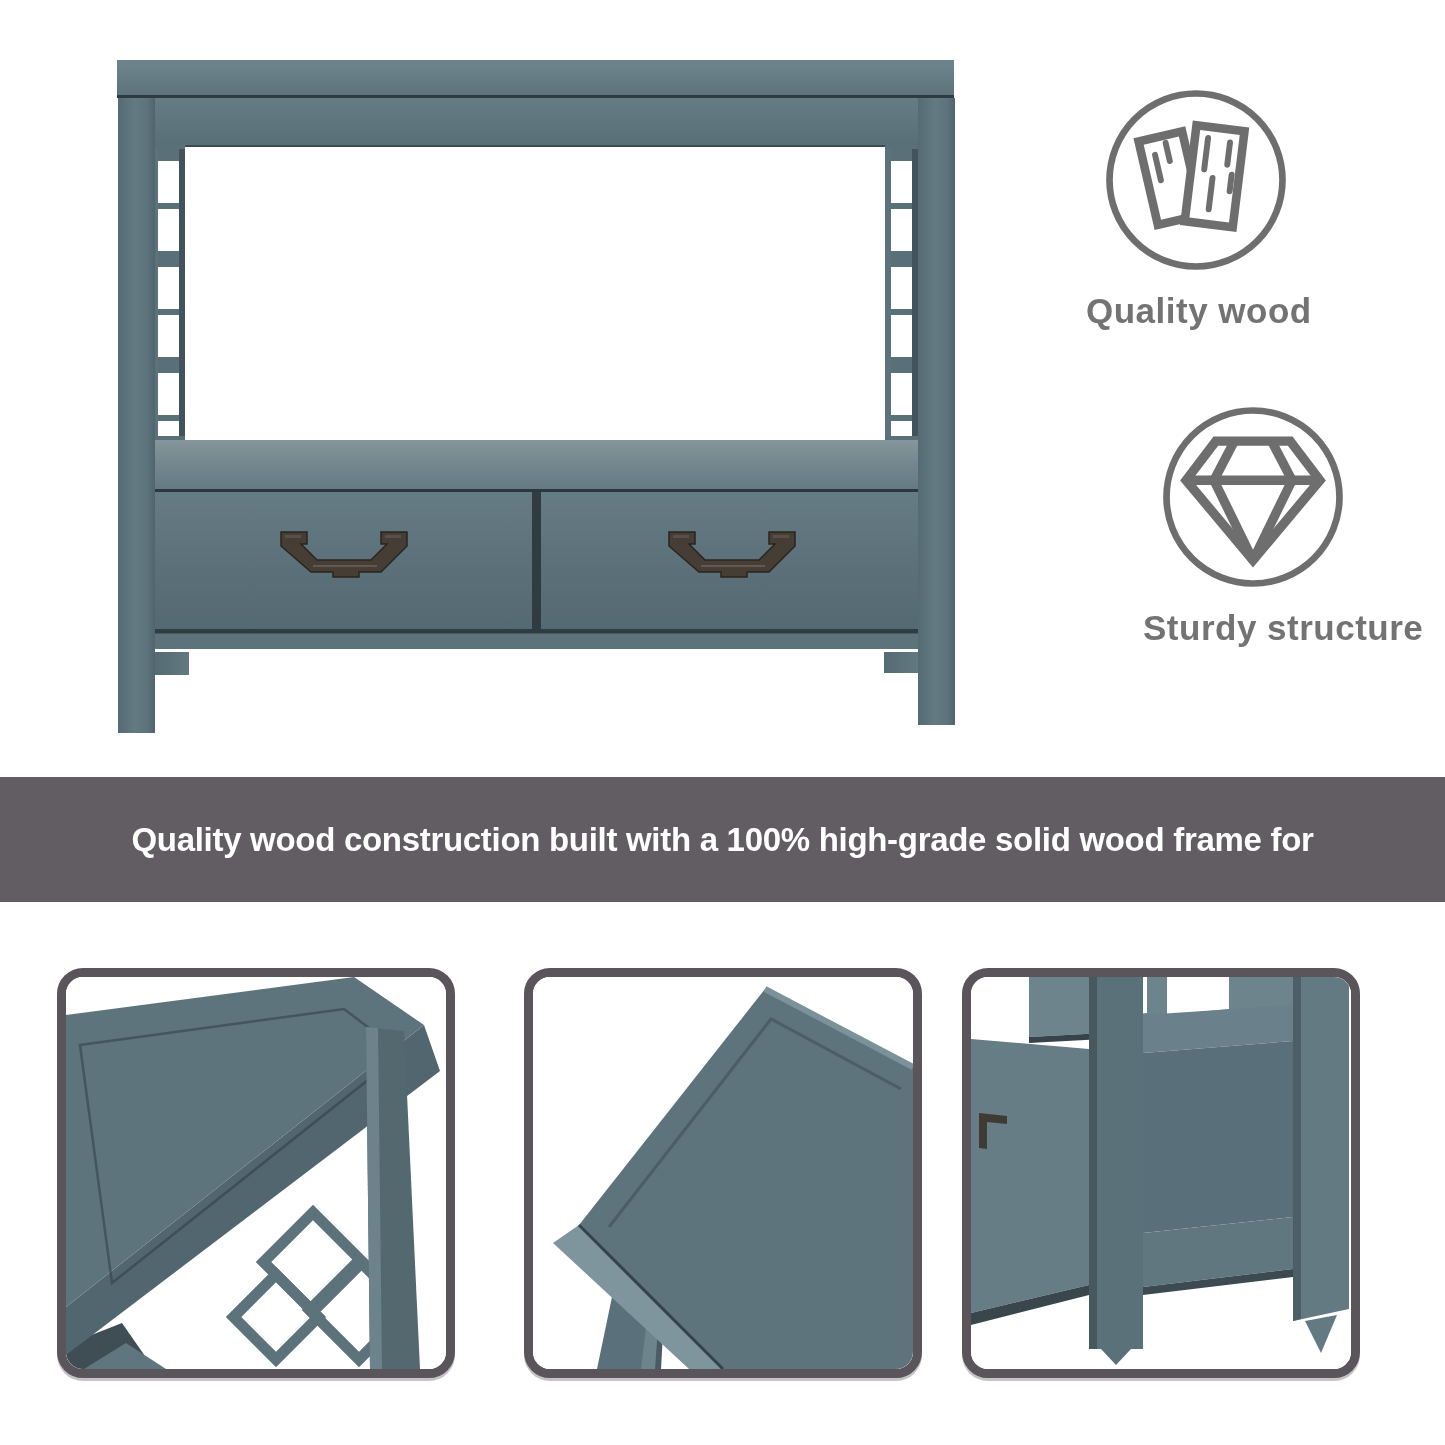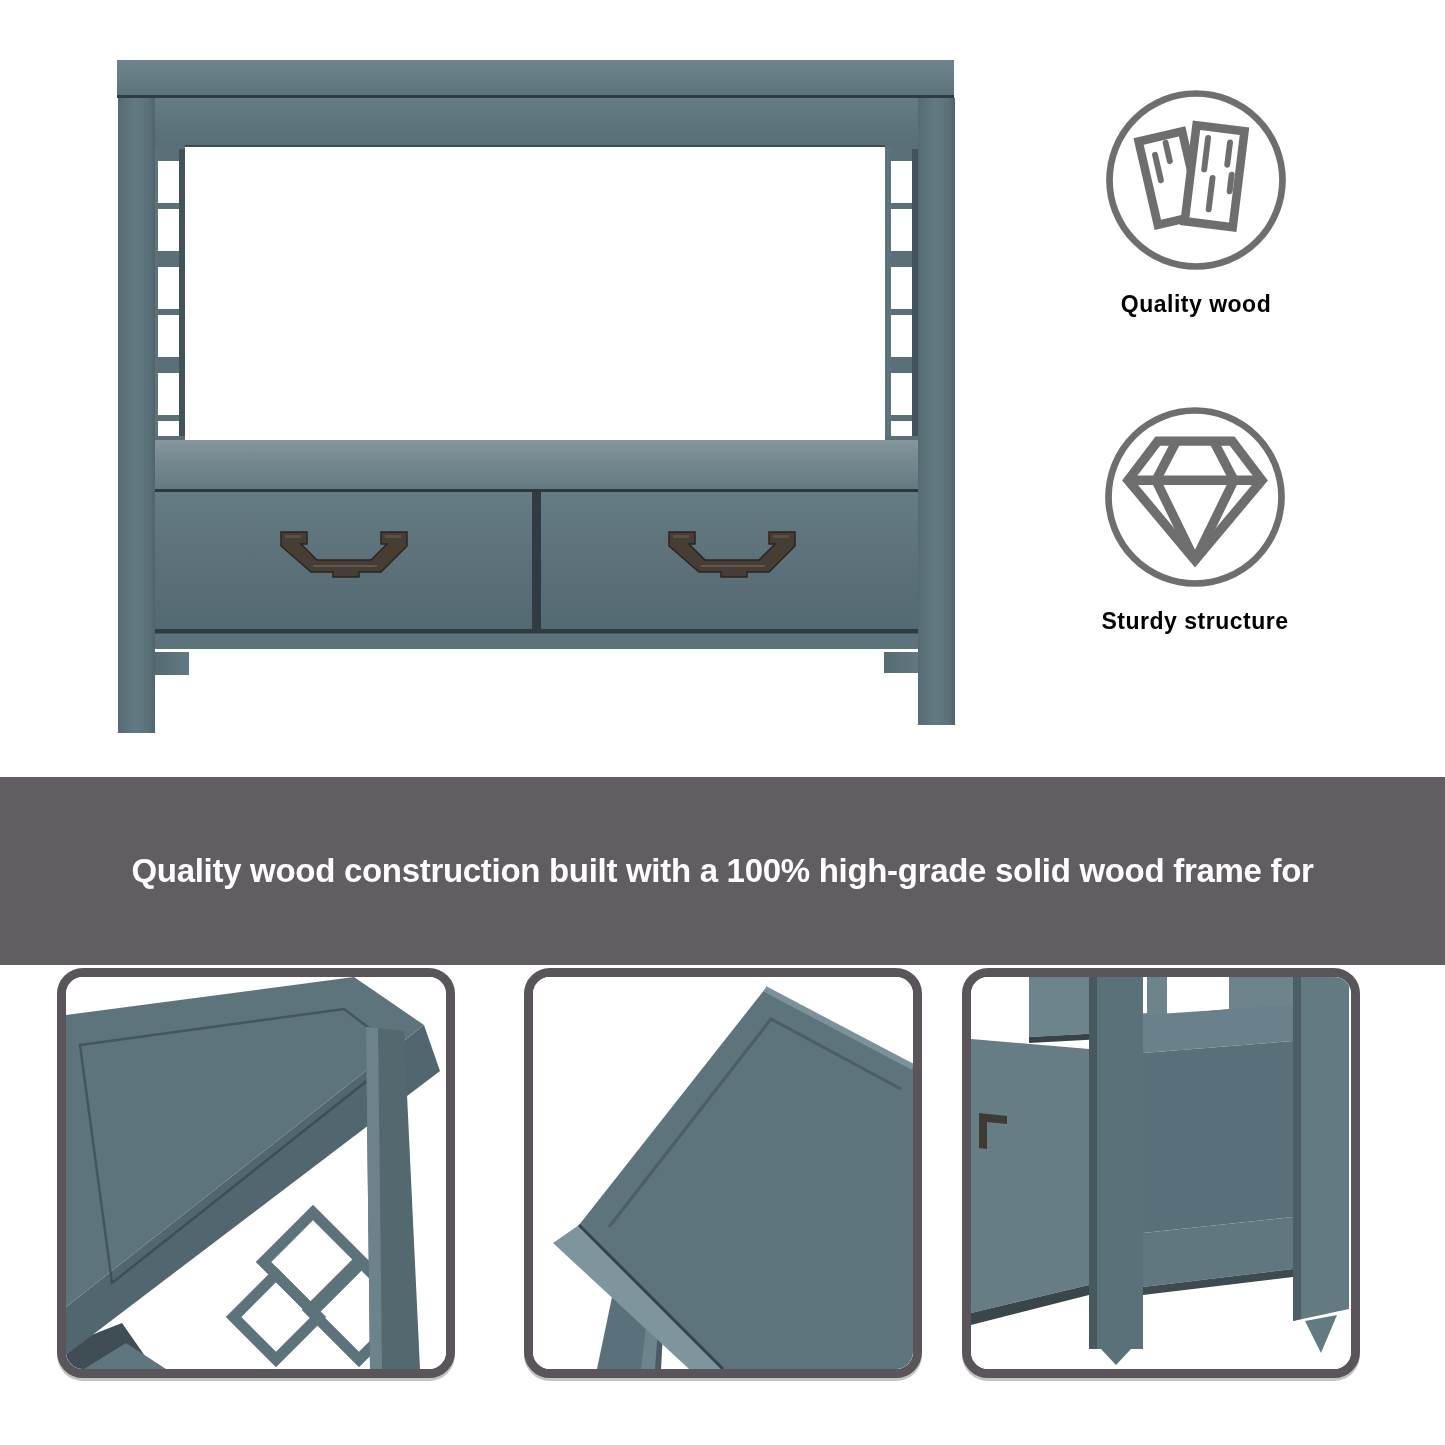--- a/index.html
+++ b/index.html
@@ -35,27 +35,27 @@
   .rail{height:16px;background:#5d737c;border-top:1px solid #47585f;box-sizing:border-box;}
   .foot{background:linear-gradient(90deg,#546b74,#637982);z-index:2;}
   .foot-left{left:45px;top:612px;width:34px;height:23px;}
   .foot-right{left:774px;top:612px;width:34px;height:21px;}
   .handle{width:132px;height:48px;top:490px;z-index:5;}
   .handle-1{left:168px;} .handle-2{left:556px;}
 
   
   .feature{width:220px;text-align:center;}
   .feature-1{left:1086px;top:87px;}
-  .feature-2{left:1085px;top:404px;}
+  .feature-2{left:1143px;top:404px;}
   .feature-circle{width:186px;height:186px;margin:0 auto;display:block;}
-  .feature-label{margin-top:18px;font-size:23px;font-weight:bold;color:#000000;
+  .feature-label{margin-top:18px;font-size:35px;font-weight:bold;color:#737373;
         letter-spacing:0.5px;white-space:nowrap;}
 
   
-  .banner{left:0;top:777px;width:1445px;height:188px;background:#625d62;
+  .banner{left:0;top:777px;width:1445px;height:125px;background:#625d62;
         display:flex;flex-direction:column;justify-content:center;align-items:center;
         gap:40px;z-index:6;}
   .banner-line{color:#ffffff;font-size:33px;font-weight:bold;letter-spacing:-0.3px;
         white-space:nowrap;}
 
   
   .detail-frame{top:968px;width:398px;height:410px;box-sizing:border-box;
         border:9px solid #5a555a;border-radius:26px;background:#ffffff;overflow:hidden;
         box-shadow:0 3px 0 rgba(90,85,90,0.35);}
   .detail-1{left:57px;} .detail-2{left:524px;} .detail-3{left:962px;}

